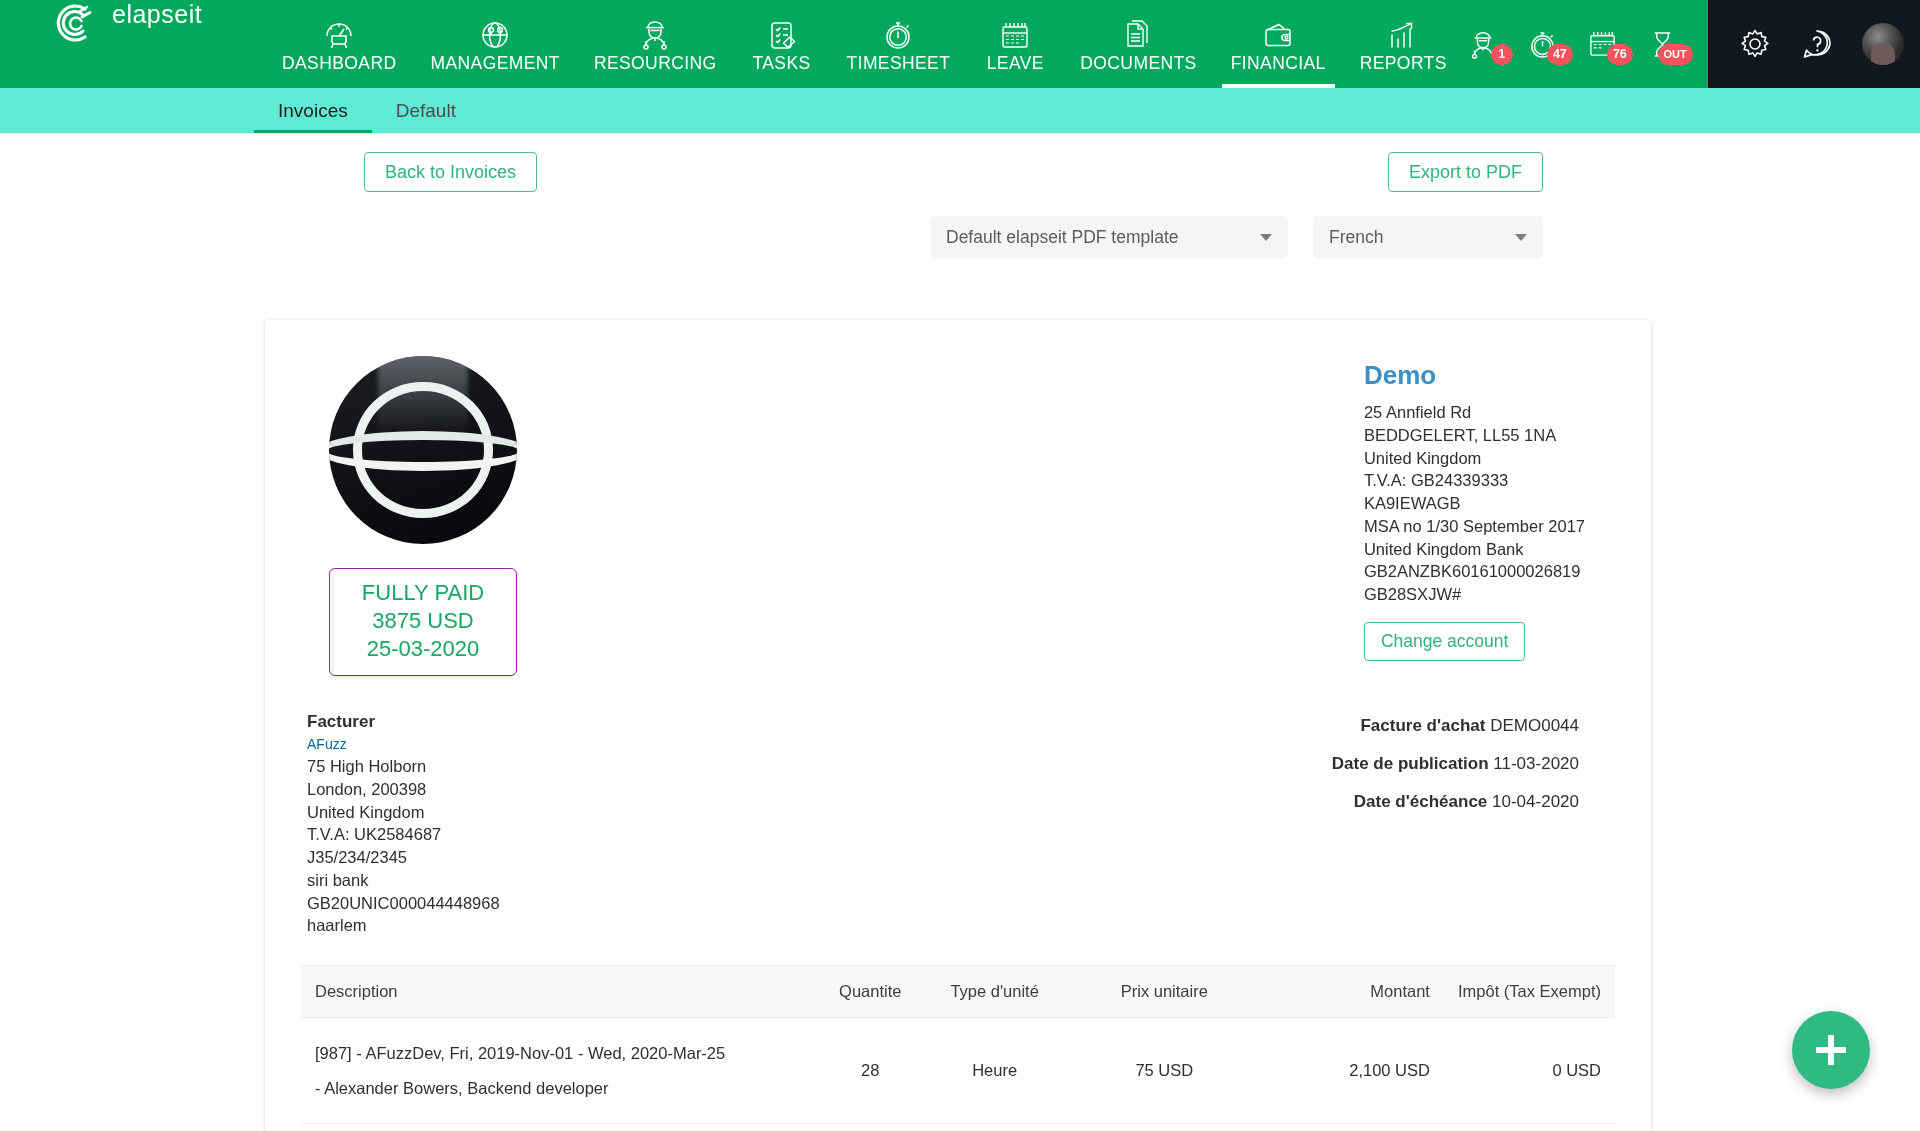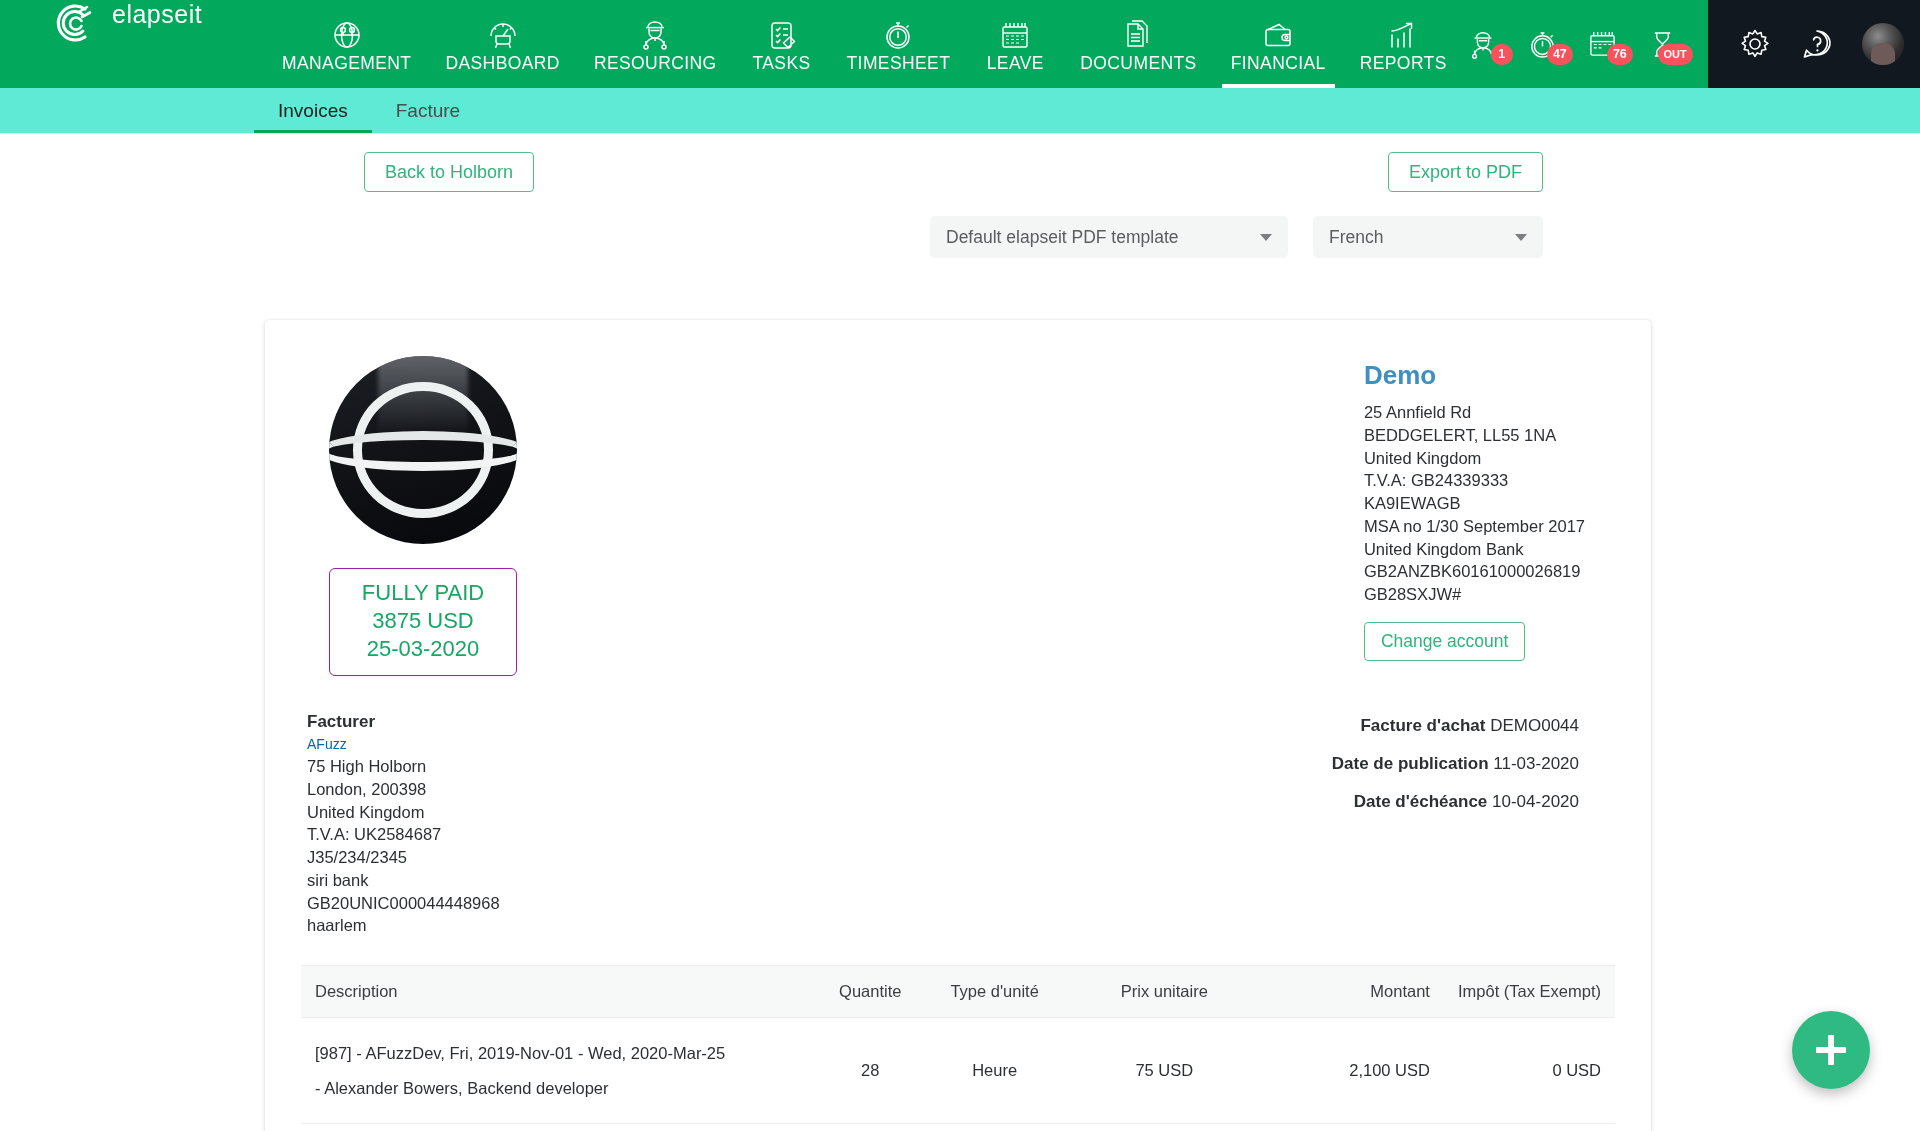--- a/index.html
+++ b/index.html
@@ -408,44 +408,44 @@
           </g>
         </svg>
       </span>
       <span class="brand-name">elapseit</span>
     </div>
 
     <div class="nav-items">
 
       <div class="nav-item">
         <span class="nav-ico">
+          <svg width="34" height="32" viewBox="0 0 34 32" fill="none" stroke="#fff" stroke-width="1.5">
+            <path d="M5 17 A12 12 0 0 1 29 17"></path>
+            <path d="M17 5 v3 M8 8.5 l2 2 M26 8.5 l-2 2"></path>
+            <path d="M17 17 l5-7"></path>
+            <path d="M10 17 h14 v5 a3 3 0 0 1 -3 3 h-8 a3 3 0 0 1 -3 -3z"></path>
+            <path d="M11 25 l-1.5 4 M23 25 l1.5 4"></path>
+          </svg>
+        </span>
+        <span class="nav-label">DASHBOARD</span>
+      </div>
+
+      <div class="nav-item">
+        <span class="nav-ico">
           <svg width="32" height="32" viewBox="0 0 32 32" fill="none" stroke="#fff" stroke-width="1.5">
             <circle cx="16" cy="16" r="12"></circle>
             <ellipse cx="16" cy="16" rx="5.5" ry="12"></ellipse>
             <path d="M4 16h24"></path>
             <circle cx="12" cy="11" r="2.4"></circle>
               <path d="M12 13.4v3"></path>
             <circle cx="21" cy="11" r="2.4"></circle>
               <path d="M21 13.4v3"></path>
           </svg>
         </span>
         <span class="nav-label">MANAGEMENT</span>
-      </div>
-
-      <div class="nav-item">
-        <span class="nav-ico">
-          <svg width="34" height="32" viewBox="0 0 34 32" fill="none" stroke="#fff" stroke-width="1.5">
-            <path d="M5 17 A12 12 0 0 1 29 17"></path>
-            <path d="M17 5 v3 M8 8.5 l2 2 M26 8.5 l-2 2"></path>
-            <path d="M17 17 l5-7"></path>
-            <path d="M10 17 h14 v5 a3 3 0 0 1 -3 3 h-8 a3 3 0 0 1 -3 -3z"></path>
-            <path d="M11 25 l-1.5 4 M23 25 l1.5 4"></path>
-          </svg>
-        </span>
-        <span class="nav-label">DASHBOARD</span>
       </div>
 
       <div class="nav-item">
         <span class="nav-ico">
           <svg width="32" height="33" viewBox="0 0 32 33" fill="none" stroke="#fff" stroke-width="1.5">
             <path d="M9 9 a7 5 0 0 1 14 0"></path>
               <path d="M7 9.6h18"></path>
             <path d="M10 10.5 v3.5 a6 6 0 0 0 12 0 v-3.5"></path>
             <path d="M11.5 12.5h9"></path>
             <path d="M16 20 v3"></path>
@@ -604,26 +604,26 @@
       <div class="avatar"></div>
     </div>
 
   </div>
 
   <div class="tabbar">
     <div class="tab active">
       <span>Invoices</span>
     </div>
     <div class="tab">
-      <span>Facture</span>
+      <span>Default</span>
     </div>
   </div>
 
   <div class="actions">
-    <button class="btn-outline" id="back-btn">Back to Holborn</button>
+    <button class="btn-outline" id="back-btn">Back to Invoices</button>
     <button class="btn-outline" id="pdf-btn">Export to PDF</button>
   </div>
 
   <div class="selects">
     <div class="sel" id="sel-language">
       <span>French</span>
       <span class="caret"></span>
     </div>
     <div class="sel" id="sel-template">
       <span>Default elapseit PDF template</span>

